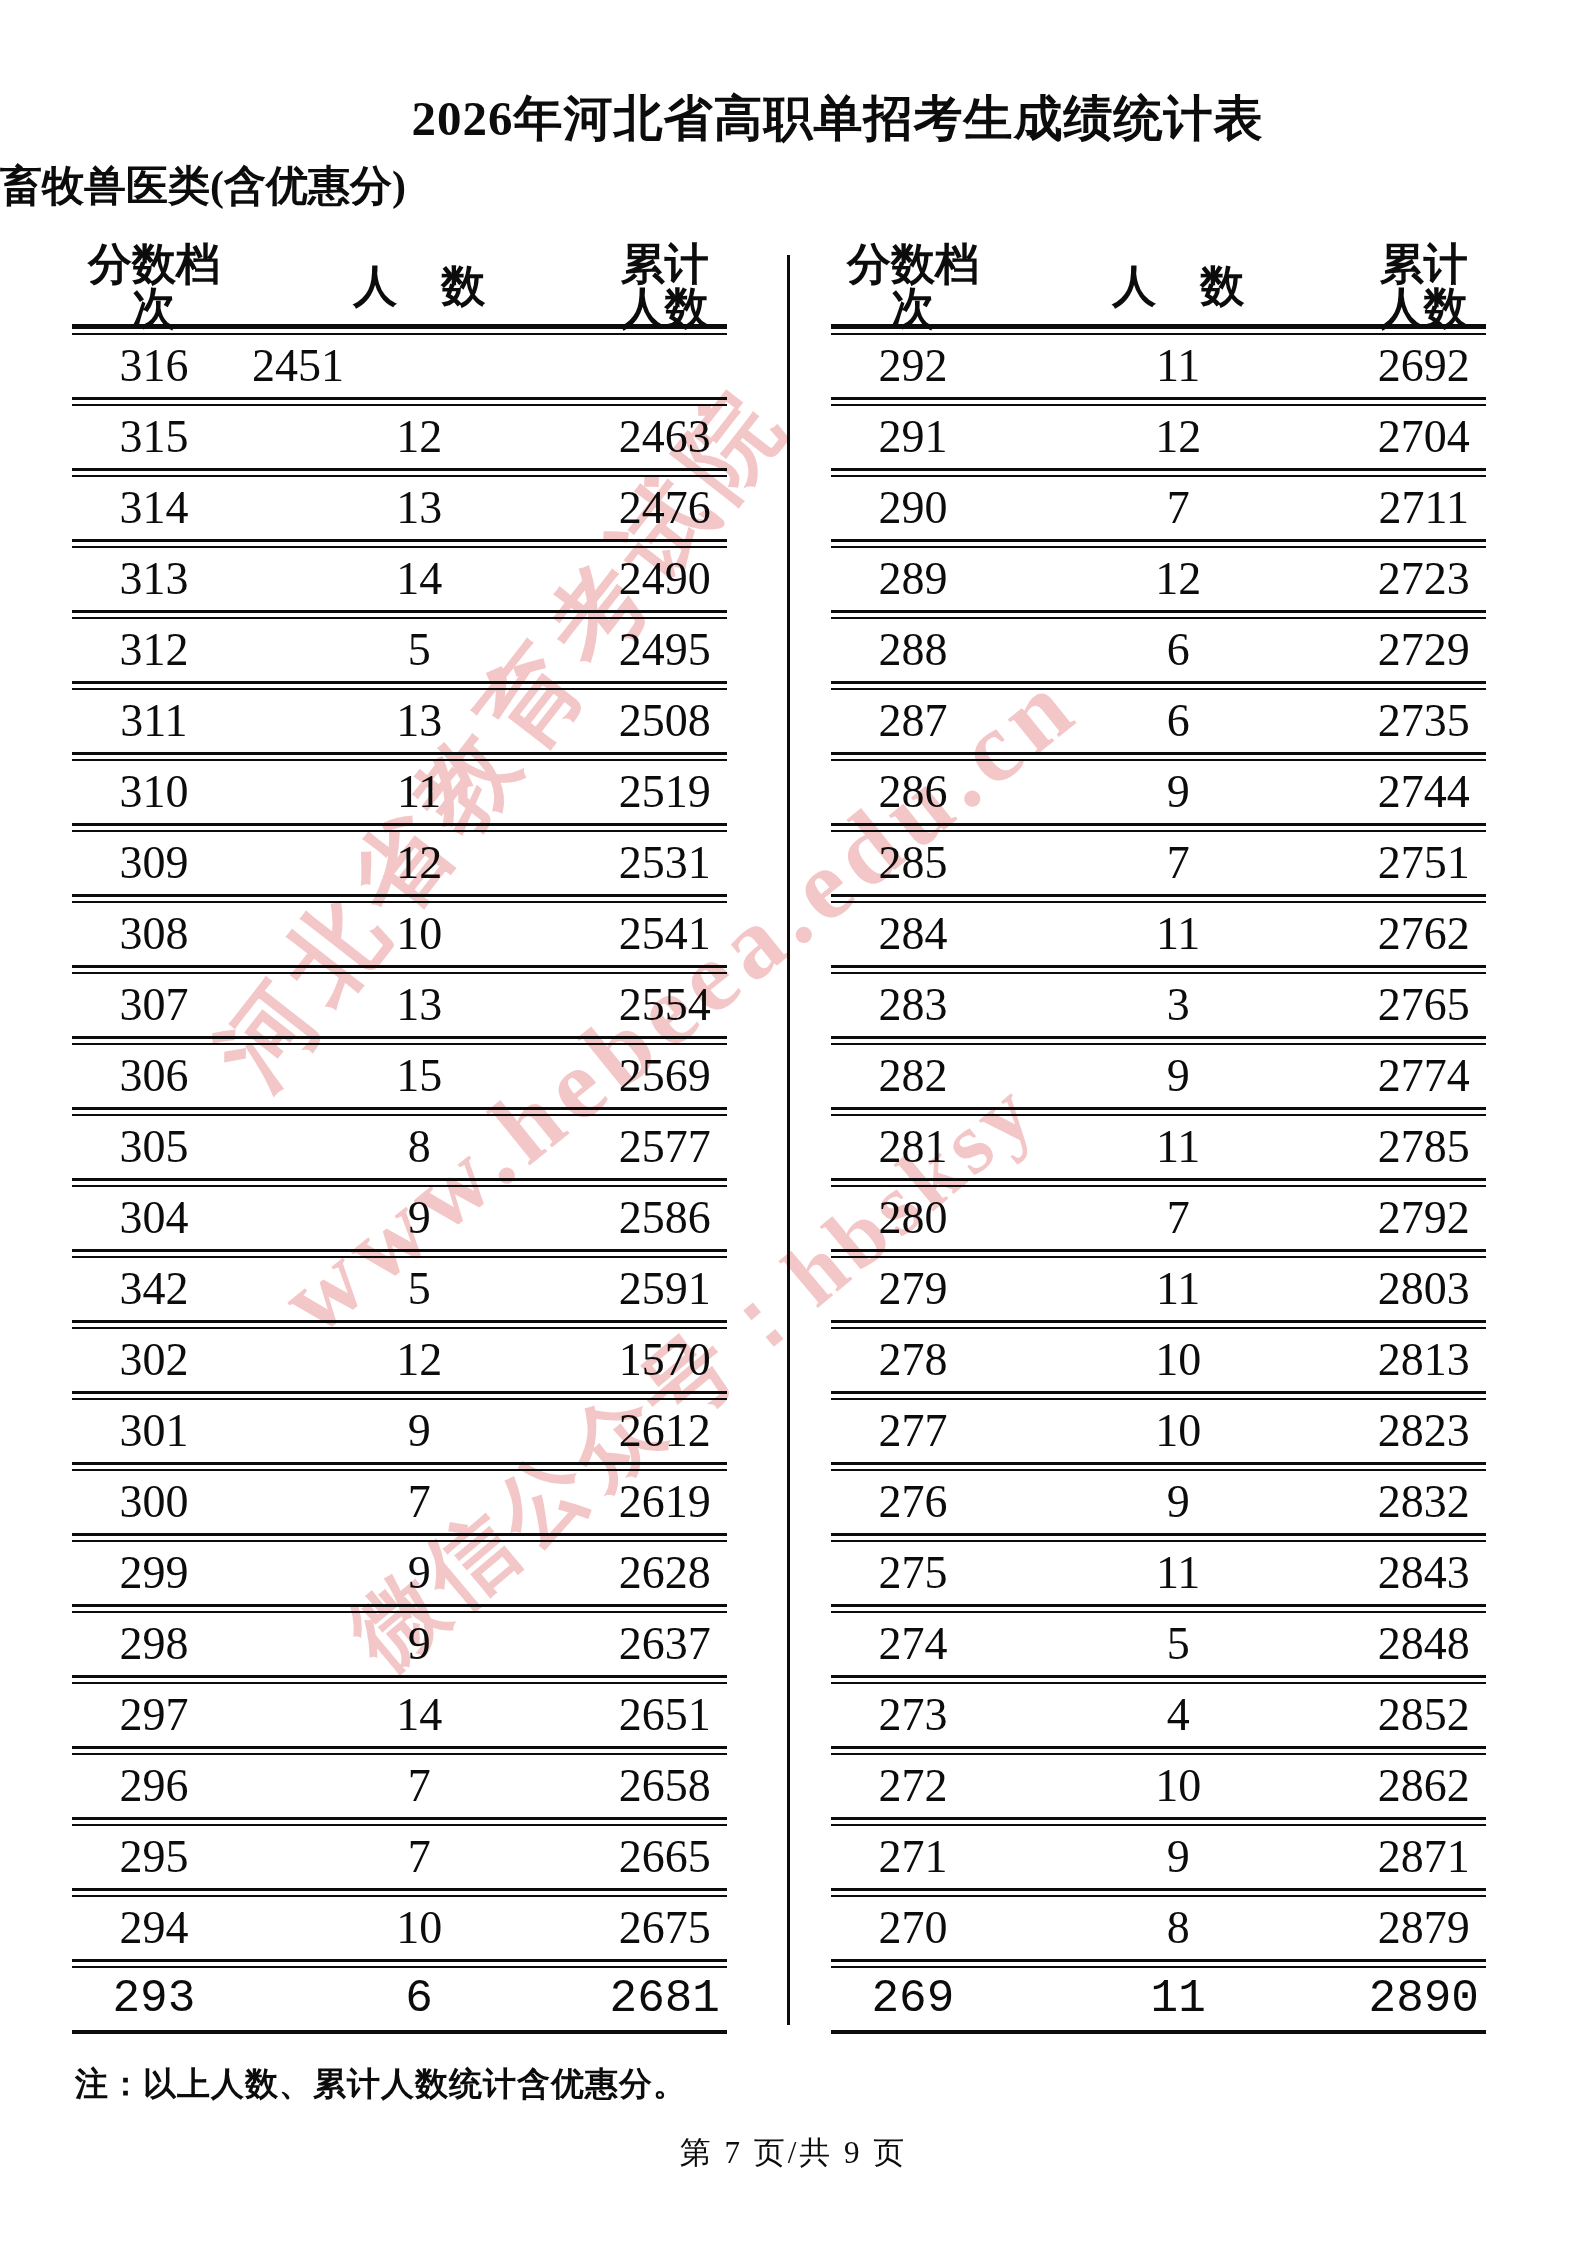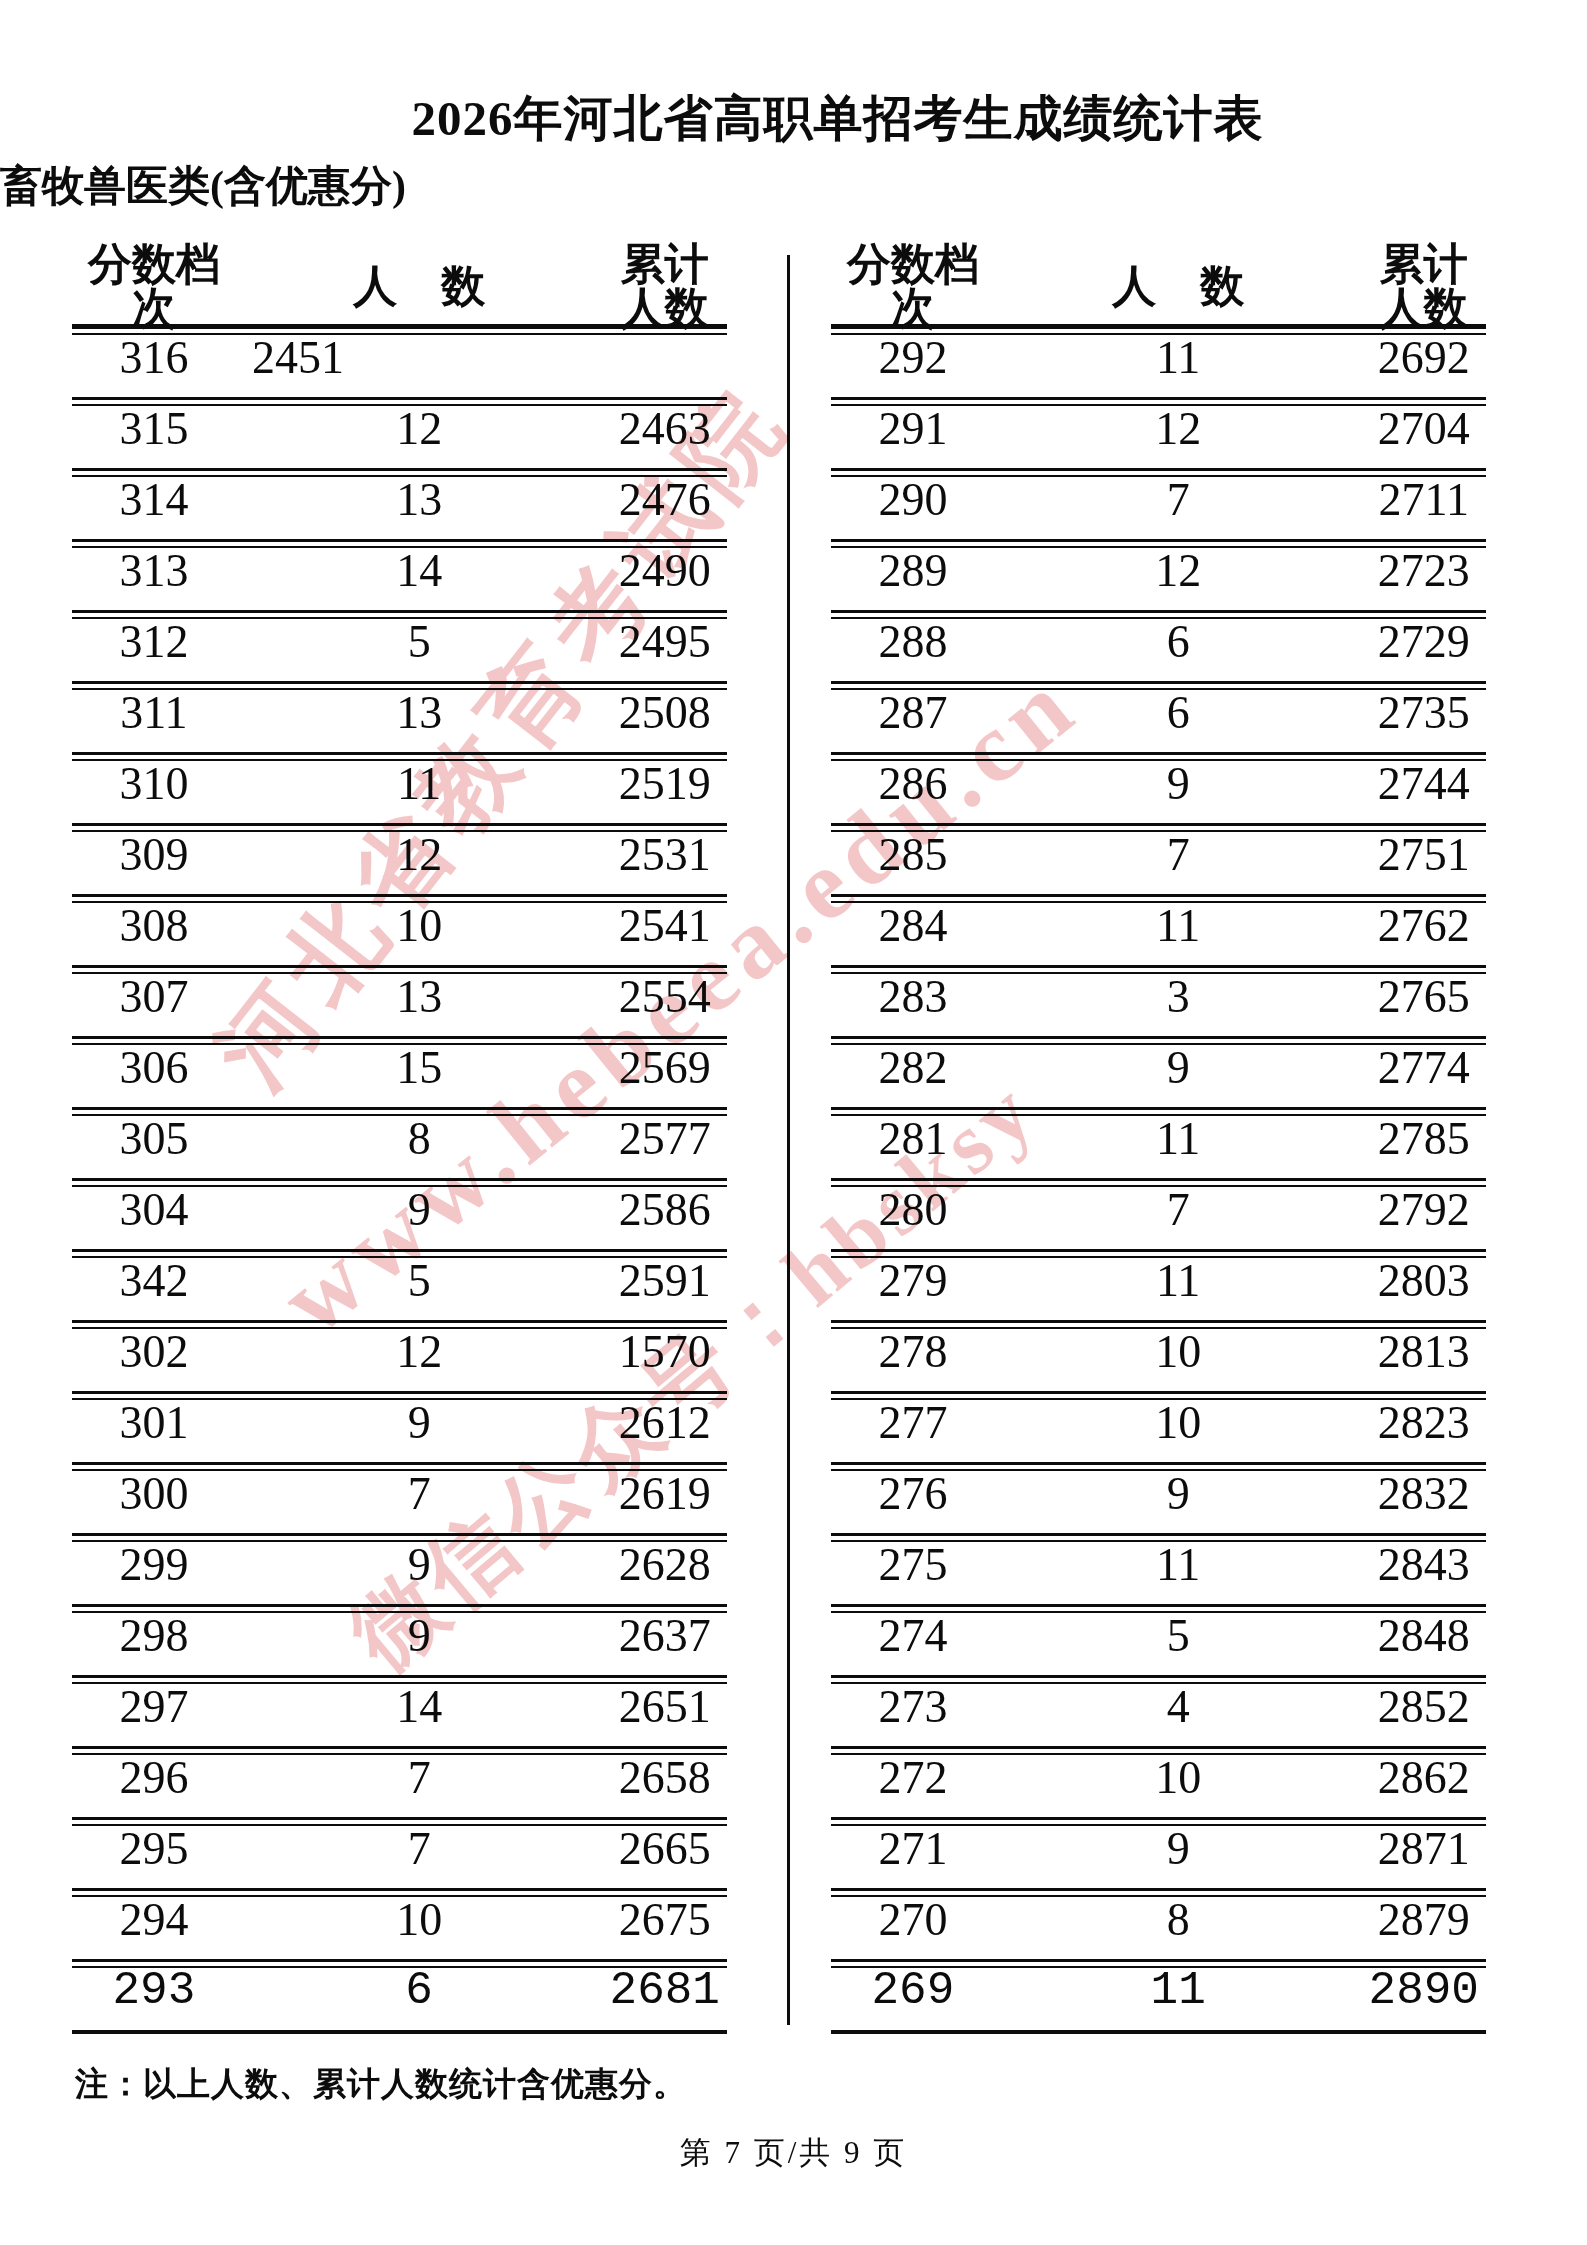--- a/index.html
+++ b/index.html
@@ -19,21 +19,21 @@
   .tables-wrap{position:absolute;top:250px;left:72px;width:1416px;height:1800px;}
   .divider{position:absolute;left:715px;top:5px;width:3px;height:1770px;background:#0c0c0c;}
   .score-table{position:absolute;top:0;}
   .score-table.left{left:0;width:655px;}
   .score-table.right{left:759px;width:655px;}
   .thead{
     display:flex;align-items:center;height:74px;border-bottom:5px solid #0c0c0c;
     font-size:44px;font-weight:bold;
   }
   .row{
-    display:flex;align-items:flex-start;height:62px;
+    display:flex;align-items:center;height:62px;
     border-top:2px solid #0c0c0c;border-bottom:3px solid #0c0c0c;margin-top:4px;
     font-size:46px;
   }
   .tbody .row:last-child{border-bottom:4px solid #0c0c0c;font-family:Liberation Mono, monospace;}
   .col{display:block;text-align:center;line-height:1;}
   .c0{width:25%;}
   .c1{width:56%;}
   .c2{width:19%;}
   .note{
     position:absolute;top:2062px;left:75px;margin:0;

